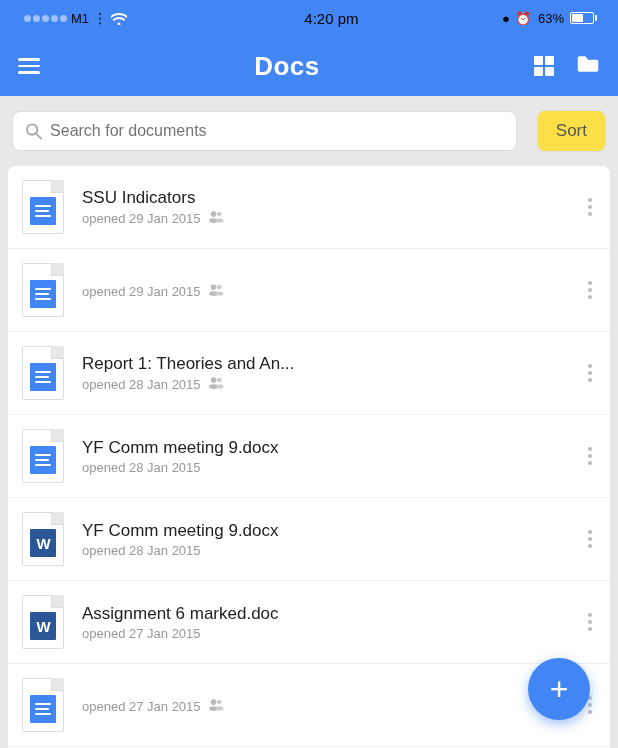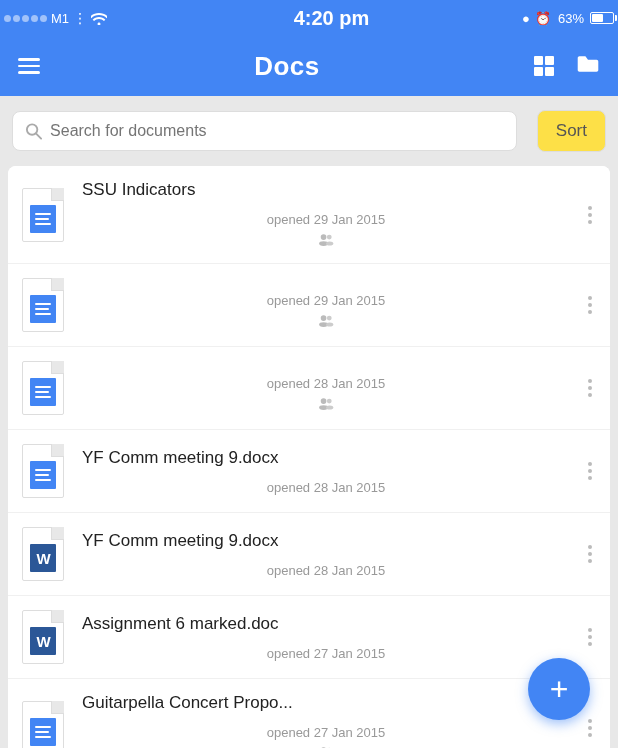--- a/index.html
+++ b/index.html
@@ -12,26 +12,26 @@
       overflow-x: hidden;
     }
 
     
     .status-bar {
       background: #4285f4;
       height: 36px;
       display: flex;
       align-items: center;
       justify-content: space-between;
-      padding: 0 4px;
-      color: #ffffff;
+      padding: 0 24px;
+      color: #000000;
       font-size: 13px;
     }
     .status-left { display: flex; align-items: center; gap: 4px; }
-    .status-center { font-size: 20px; font-weight: 700; margin-left: 34px; }
+    .status-center { font-size: 15px; font-weight: 400; margin-left: 34px; }
     .status-right { display: flex; align-items: center; gap: 6px; font-size: 13px; }
 
     
     .signal-dots { display: flex; gap: 2px; align-items: center; }
     .dot { width: 7px; height: 7px; border-radius: 50%; background: white; opacity: 0.5; }
 
     
     .wifi-icon { font-size: 14px; }
 
     
@@ -203,22 +203,21 @@
       color: #222;
       font-weight: 500;
       white-space: nowrap;
       overflow: hidden;
       text-overflow: ellipsis;
     }
     .doc-meta {
       display: flex;
       align-items: center;
       gap: 6px;
-      margin-top: 12px;
-      flex-direction: column;
+      margin-top: 2px;
     }
     .doc-date { font-size: 13px; color: #999; }
     .people-icon { color: #bbb; font-size: 14px; }
 
     .doc-more {
       color: #ccc;
       font-size: 20px;
       display: flex;
       flex-direction: column;
       gap: 3px;
@@ -401,20 +400,21 @@
         <div class="doc-lines">
           <div class="doc-line l1"></div>
           <div class="doc-line l2"></div>
           <div class="doc-line l3"></div>
         </div>
       </div>
           </div>
         </div>
       </div>
       <div class="doc-info">
+        <div class="doc-title">Report 1: Theories and An...</div>
         <div class="doc-meta">
           <span class="doc-date">opened 28 Jan 2015</span>
           <span class="people-icon"><svg width="18" height="13" viewBox="0 0 22 16" fill="none" xmlns="http://www.w3.org/2000/svg">
       <circle cx="8" cy="5" r="3.5" fill="#bbb"></circle>
       <ellipse cx="8" cy="13" rx="5.5" ry="3" fill="#bbb"></ellipse>
       <circle cx="15" cy="5" r="3" fill="#ccc"></circle>
       <ellipse cx="15.5" cy="13" rx="4.5" ry="2.5" fill="#ccc"></ellipse>
     </svg></span>
         </div>
       </div>
@@ -502,21 +502,20 @@
         <div class="doc-lines">
           <div class="doc-line l1"></div>
           <div class="doc-line l2"></div>
           <div class="doc-line l3"></div>
         </div>
       </div>
           </div>
         </div>
       </div>
       <div class="doc-info">
-        <div class="doc-title">Guitarpella Concert Propo...</div>
         <div class="doc-meta">
           <span class="doc-date">opened 27 Jan 2015</span>
           <span class="people-icon"><svg width="18" height="13" viewBox="0 0 22 16" fill="none" xmlns="http://www.w3.org/2000/svg">
       <circle cx="8" cy="5" r="3.5" fill="#bbb"></circle>
       <ellipse cx="8" cy="13" rx="5.5" ry="3" fill="#bbb"></ellipse>
       <circle cx="15" cy="5" r="3" fill="#ccc"></circle>
       <ellipse cx="15.5" cy="13" rx="4.5" ry="2.5" fill="#ccc"></ellipse>
     </svg></span>
         </div>
       </div>

